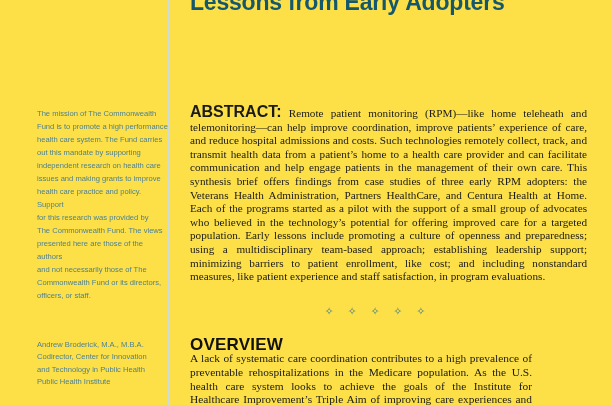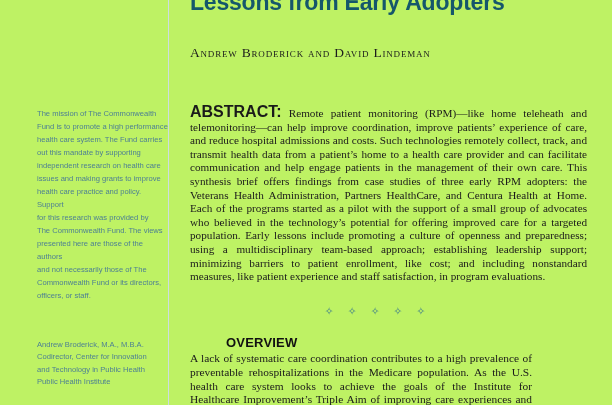--- a/index.html
+++ b/index.html
@@ -1,19 +1,19 @@
 <!DOCTYPE html>
 <html><head>
 <meta charset="utf-8">
 <style>
   html,body{margin:0;padding:0;background:#e8e8e8;}
   .page{
     position:relative;
     width:612px;height:405px;
-    background:#bef264;
+    background:#fde047;
     overflow:hidden;
     font-family:"Liberation Serif", serif;
     margin:0 auto;
   }
   .col-divider{
     position:absolute;
     left:168px;top:0;bottom:0;width:1px;
     background:#ccdde1;
   }
   .page-title{
@@ -73,43 +73,41 @@
   }
   .ornament-row .diamond{
     display:inline-block;
     margin:0 5.5px;
   }
   .overview-heading{
     position:absolute;
     left:190px;top:335px;
     font-family:"Liberation Sans", sans-serif;
     font-weight:bold;
-    font-size:13px;
+    font-size:17px;
     letter-spacing:0.2px;
     color:#111111;
-    margin-left:36px;
   }
   .overview-body{
     position:absolute;
     left:190px;top:352px;width:342px;
     font-size:11.4px;line-height:13.8px;
     color:#1a1a1a;
     text-align:justify;
   }
 </style>
 </head>
 <body>
 
 <div class="page">
 
   <div class="col-divider"></div>
 
   <div class="page-title">Lessons from Early Adopters</div>
 
-  <div class="authors">Andrew Broderick and David Lindeman</div>
 
   <div class="sidebar-mission">The mission of The Commonwealth
 Fund is to promote a high performance
 health care system. The Fund carries
 out this mandate by supporting
 independent research on health care
 issues and making grants to improve
 health care practice and policy. Support
 for this research was provided by
 The Commonwealth Fund. The views

